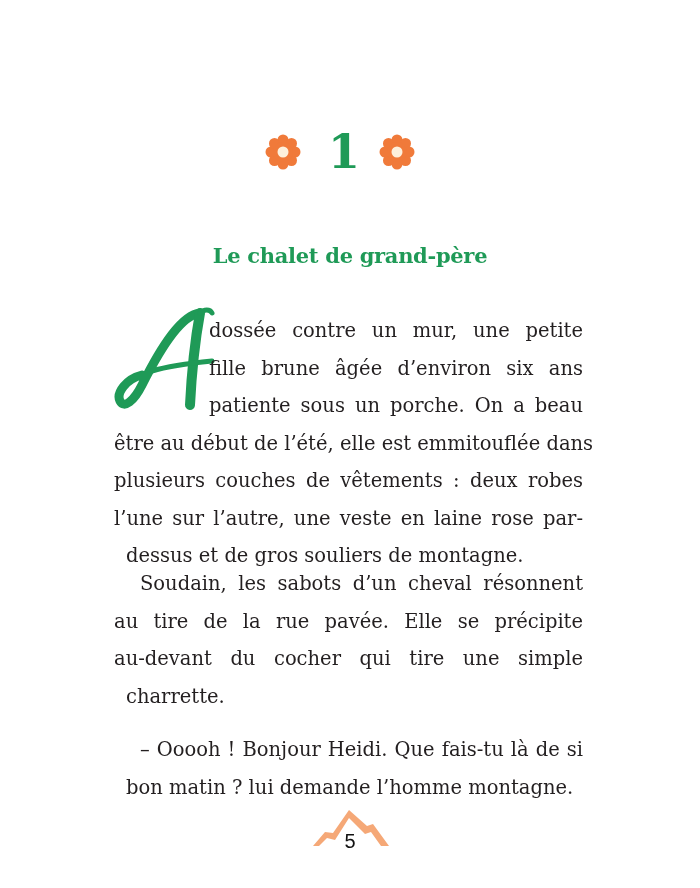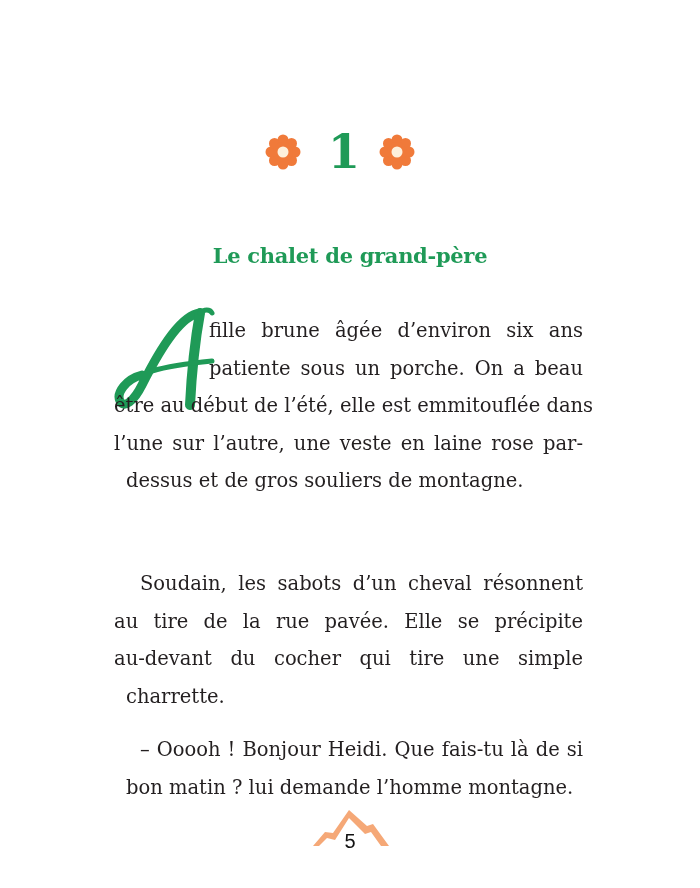--- a/index.html
+++ b/index.html
@@ -61,23 +61,25 @@
 <svg class="drop-cap" viewBox="0 0 106 110">
   <g fill="none" stroke="#1f9a57" stroke-linecap="round">
     <path d="M88 8 C 70 10, 50 40, 30 80 C 22 96, 12 104, 8 96 C 4 88, 14 74, 30 70" stroke-width="9"></path>
     <path d="M88 8 C 84 30, 80 60, 78 100" stroke-width="10"></path>
     <path d="M40 66 C 60 60, 80 58, 100 56" stroke-width="5"></path>
     <path d="M88 8 C 92 4, 98 4, 100 8" stroke-width="5"></path>
   </g>
 </svg>
 
 <div class="text p1">
+  <span class="line narrow">dossée contre un mur, une petite</span>
   <span class="line narrow">fille brune âgée d’environ six ans</span>
   <span class="line narrow">patiente sous un porche. On a beau</span>
   <span class="line">être au début de l’été, elle est emmitouflée dans</span>
+  <span class="line">plusieurs couches de vêtements : deux robes</span>
   <span class="line">l’une sur l’autre, une veste en laine rose par-</span>
   <span class="line last">dessus et de gros souliers de montagne.</span>
 </div>
 
 <div class="text p2">
   <span class="line" style="padding-left:26px">Soudain, les sabots d’un cheval résonnent</span>
   <span class="line">au tire de la rue pavée. Elle se précipite</span>
   <span class="line">au-devant du cocher qui tire une simple</span>
   <span class="line last">charrette.</span>
 </div>

